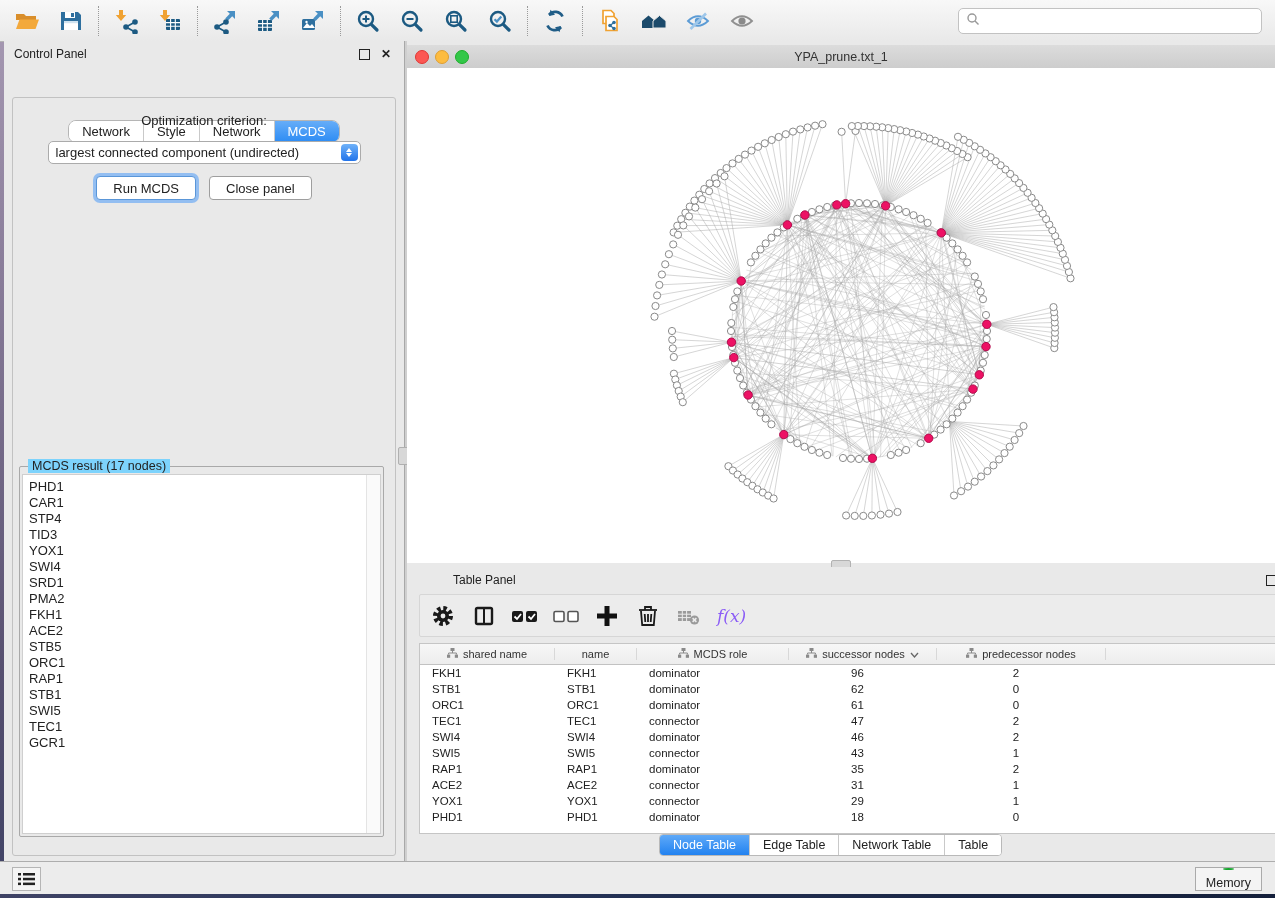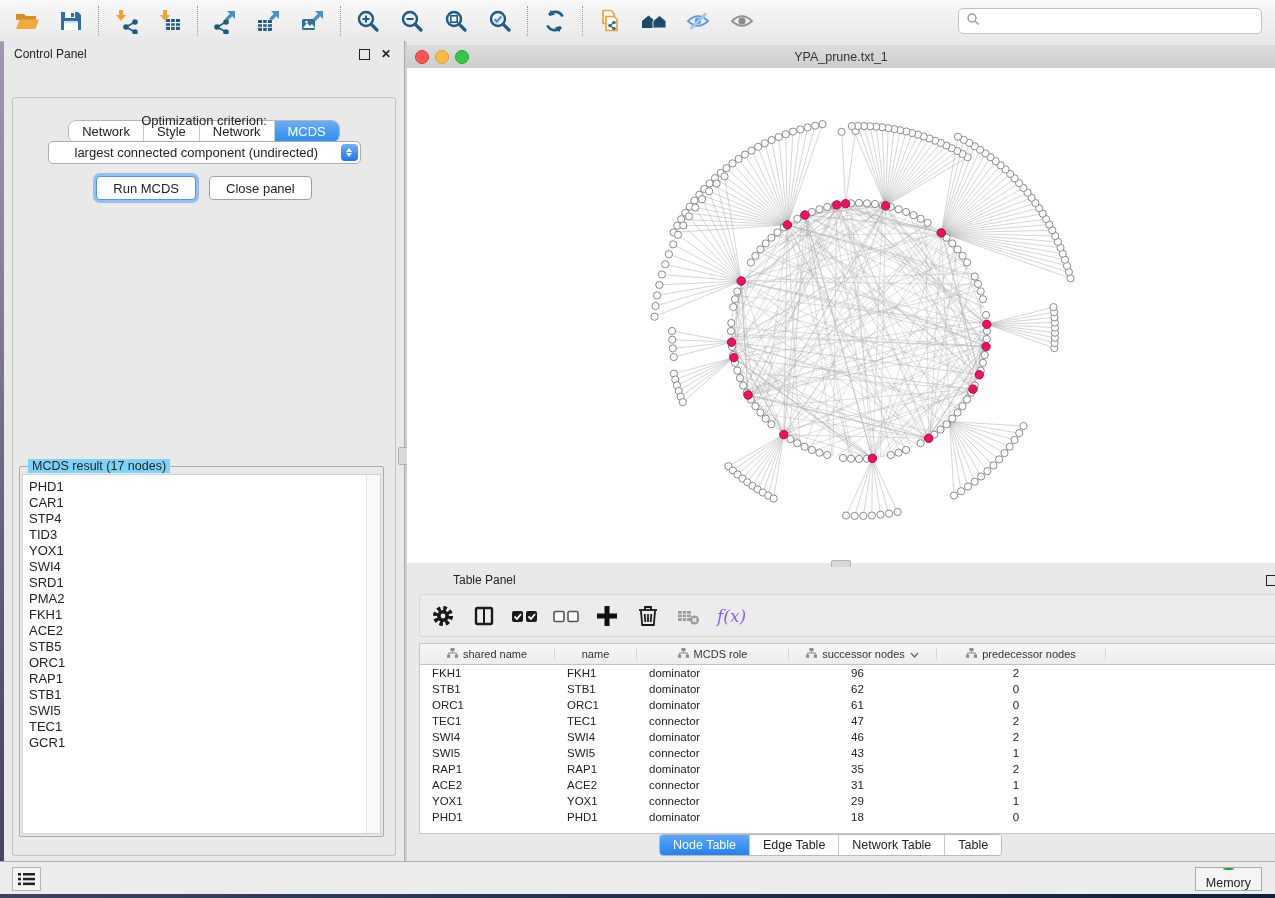--- a/index.html
+++ b/index.html
@@ -28,21 +28,21 @@
   .mini-btn{width:16px;height:16px;display:flex;align-items:center;justify-content:center;margin-left:6px;font-size:12px;font-weight:bold;color:#222;}
   .float-sq{width:9px;height:9px;border:1.5px solid #222;}
   #ctrl-tabs{display:flex;justify-content:center;margin-top:7px;}
   .seg{display:inline-flex;border:1px solid #b5b5b5;border-radius:8px;overflow:hidden;background:#fff;margin-top:46px;}
   .seg .tab{padding:3px 13px;font-size:13px;background:#fff;border-left:1px solid #c9c9c9;white-space:nowrap;}
   .seg .tab:first-child{border-left:none;}
   .seg .tab.active{background:linear-gradient(#66adf8,#2d8cf4);color:#fff;}
   #cp-content{position:absolute;left:8px;right:8px;top:56px;bottom:5px;border:1px solid #c2c2c2;border-radius:3px;}
   #opt-label{text-align:center;margin-top:15px;font-size:13px;}
   #opt-select{position:relative;margin:13px auto 0;width:313px;height:23px;background:#fff;border:1px solid #ababab;
-    border-radius:5px;display:flex;align-items:center;font-size:13px;padding-left:26px;box-sizing:border-box;}
+    border-radius:5px;display:flex;align-items:center;font-size:13px;padding-left:7px;box-sizing:border-box;}
   #opt-select .stepper{position:absolute;right:2px;top:2px;width:17px;height:17px;border-radius:4px;
     background:linear-gradient(#6fb2f9,#2173ea);display:flex;flex-direction:column;align-items:center;justify-content:center;gap:1px;}
   #opt-select .stepper span{display:block;width:0;height:0;border-left:3.5px solid transparent;border-right:3.5px solid transparent;}
   #opt-select .stepper .up{border-bottom:4px solid #fff;}
   #opt-select .stepper .dn{border-top:4px solid #fff;}
   #cp-buttons{display:flex;justify-content:center;gap:13px;margin-top:12px;}
   .push-btn{height:22px;padding:0 16px;background:#fff;border:1px solid #9e9e9e;border-radius:4px;font-size:13px;
     display:flex;align-items:center;}
   .push-btn.focused{box-shadow:0 0 0 3px rgba(77,155,248,.55);border-color:#5a96d8;}
   #mcds-box{position:absolute;left:6px;right:11px;top:368px;bottom:18px;border:1px solid #a9a9a9;border-radius:2px;}

